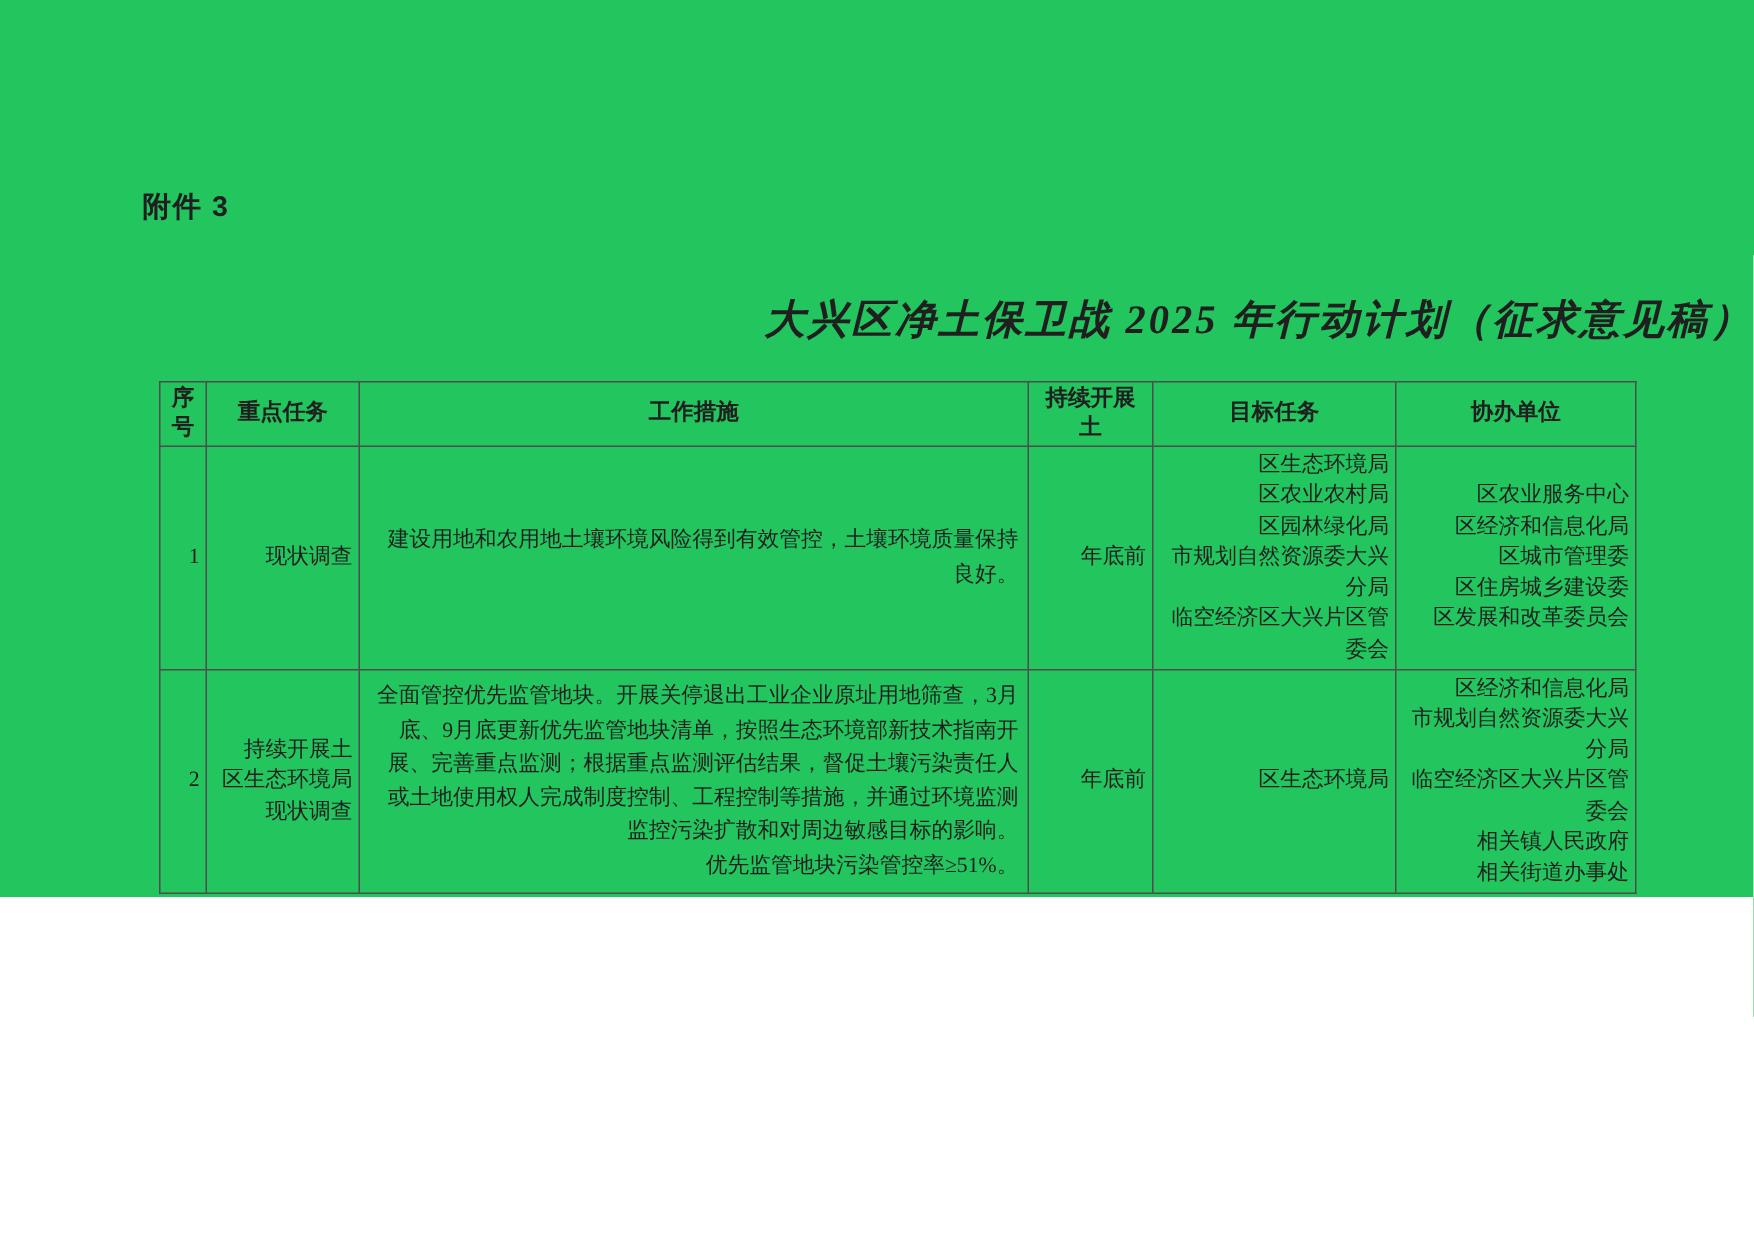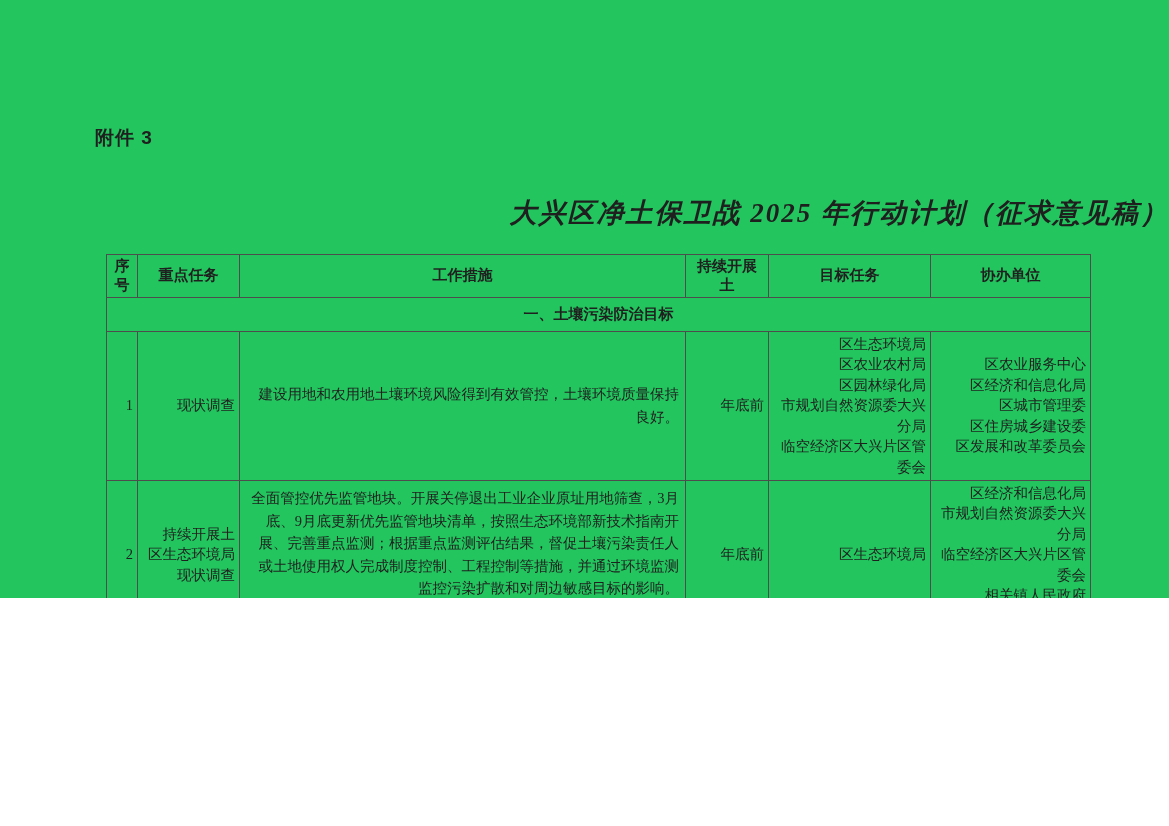--- a/index.html
+++ b/index.html
@@ -99,23 +99,20 @@
       <tr class="r-head">
         <th>序号</th>
         <th>重点任务</th>
         <th>工作措施</th>
         <th>持续开展土</th>
         <th>目标任务</th>
         <th>协办单位</th>
       </tr>
     </thead>
     <tbody>
-      <tr class="section-row">
-        <td colspan="6">一、土壤污染防治目标</td>
-      </tr>
       <tr class="r-1">
         <td class="c-no">1</td>
         <td class="c-task">现状调查</td>
         <td class="c-measures">建设用地和农用地土壤环境风险得到有效管控，土壤环境质量保持良好。</td>
         <td class="c-deadline">年底前</td>
         <td class="c-lead">区生态环境局
 区农业农村局
 区园林绿化局
 市规划自然资源委大兴分局
 临空经济区大兴片区管委会</td>

